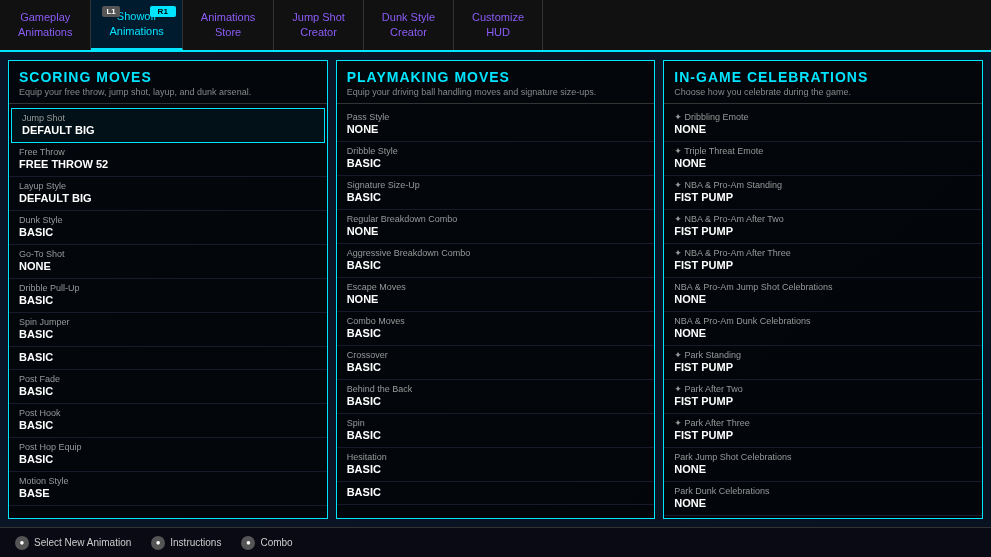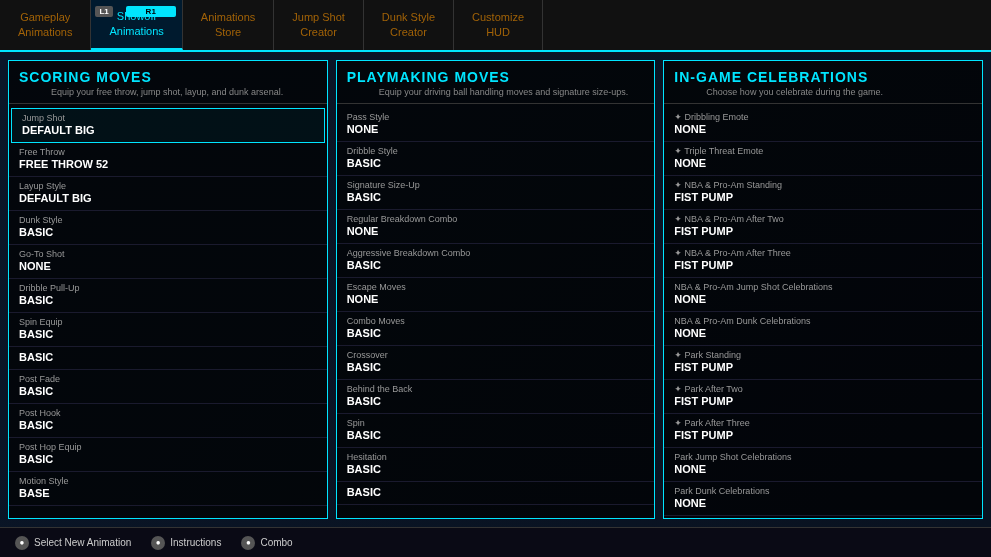--- a/index.html
+++ b/index.html
@@ -44,44 +44,44 @@
     .nav-tab {
       display: flex;
       align-items: center;
       justify-content: center;
       flex-direction: column;
       height: 100%;
       padding: 0 18px;
       text-align: center;
       cursor: pointer;
       font-size: 12px;
-      color: #a16207;
+      color: #8b5cf6;
       border-right: 1px solid #333;
       position: relative;
     }
     .nav-tab.active {
       background: #001a2e;
       color: #00e5ff;
       border-bottom: 2px solid #00e5ff;
     }
     .nav-tab .badge {
       position: absolute;
       top: 6px;
       right: 6px;
       background: #00e5ff;
       color: #000;
       font-size: 8px;
       font-weight: bold;
-      padding: 1px 20px;
+      padding: 1px 8px;
       border-radius: 2px;
     }
     .nav-tab .l1-badge {
       position: absolute;
       top: 6px;
-      left: 4px;
+      left: 11px;
       background: #555;
       color: white;
       font-size: 8px;
       font-weight: bold;
       padding: 1px 4px;
       border-radius: 2px;
     }
 
     
     .main-content {
@@ -110,21 +110,20 @@
       font-weight: bold;
       color: #00e5ff;
       letter-spacing: 1px;
       text-transform: uppercase;
     }
     .column-subtitle {
       font-size: 9px;
       color: #888;
       margin-top: 2px;
       line-height: 1.3;
-      margin-left: 32px;
     }
 
     .column-items {
       flex: 1;
       overflow-y: auto;
       padding: 4px 0;
     }
     .column-items::-webkit-scrollbar { width: 4px; }
     .column-items::-webkit-scrollbar-track { background: #111; }
     .column-items::-webkit-scrollbar-thumb { background: #00e5ff; }
@@ -242,21 +241,21 @@
           </div>
           <div class="item-row">
             <div class="item-label">Go-To Shot</div>
             <div class="item-value">NONE</div>
           </div>
           <div class="item-row">
             <div class="item-label">Dribble Pull-Up</div>
             <div class="item-value">BASIC</div>
           </div>
           <div class="item-row">
-            <div class="item-label">Spin Equip</div>
+            <div class="item-label">Spin Jumper</div>
             <div class="item-value">BASIC</div>
           </div>
           <div class="item-row">
             <div class="item-value">BASIC</div>
           </div>
           <div class="item-row">
             <div class="item-label">Post Fade</div>
             <div class="item-value">BASIC</div>
           </div>
           <div class="item-row">

